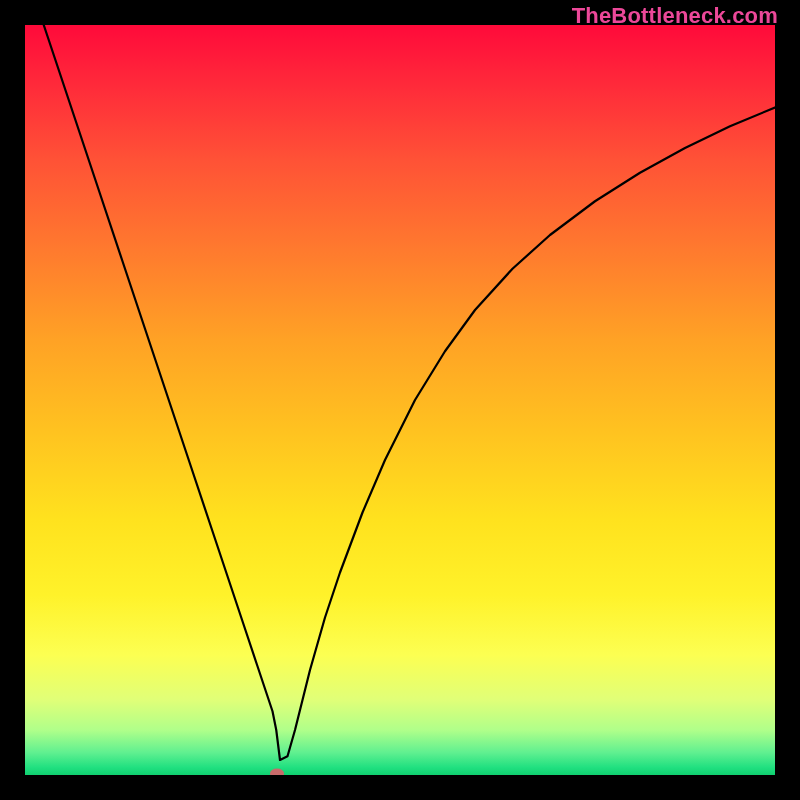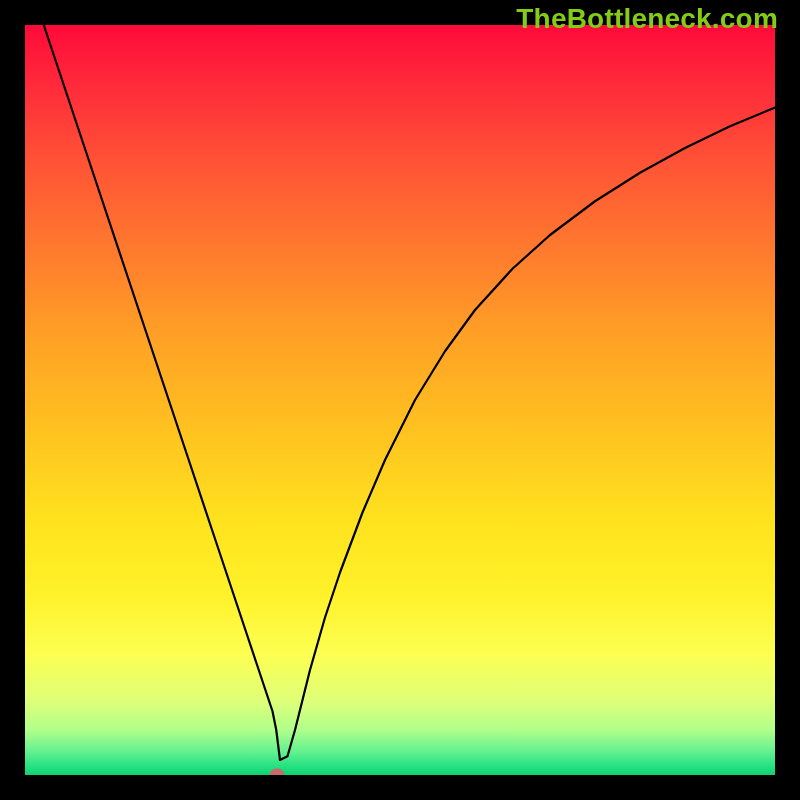--- a/index.html
+++ b/index.html
@@ -47,23 +47,23 @@
   }
   .marker {
     fill: #c96b6b;
     stroke: none;
   }
   .attribution {
     position: absolute;
     top: 3px;
     right: 22px;
     font-family: Arial, Helvetica, sans-serif;
-    font-size: 28px;
+    font-size: 22px;
     font-weight: 600;
-    color: #84cc16;
+    color: #ec4899;
     letter-spacing: 0.2px;
   }
 </style>
 </head>
 <body>
 
 <div class="frame">
   <div class="plot-area">
     <svg class="curve-svg" viewBox="0 0 750 750">
       <path id="curve-path" class="curve-path" d="M0.00 -60.00 L11.25 -22.50 L22.50 11.25 L37.50 56.25 L52.50 101.25 L75.00 168.75 L97.50 236.25 L120.00 303.75 L142.50 371.25 L165.00 438.75 L187.50 506.25 L202.50 551.25 L217.50 596.25 L232.50 641.25 L240.00 663.75 L247.50 686.25 L251.25 705.00 L255.00 735.00 L262.50 731.25 L270.00 705.00 L277.50 675.00 L285.00 645.00 L300.00 592.50 L315.00 547.50 L337.50 487.50 L360.00 435.00 L390.00 375.00 L420.00 326.25 L450.00 285.00 L487.50 243.75 L525.00 210.00 L570.00 176.25 L615.00 147.75 L660.00 123.00 L705.00 101.25 L750.00 82.50"></path>

